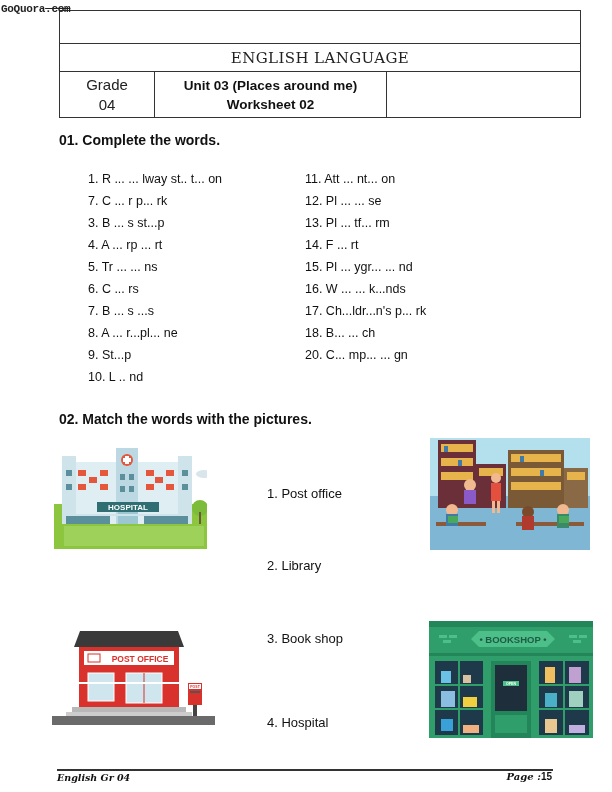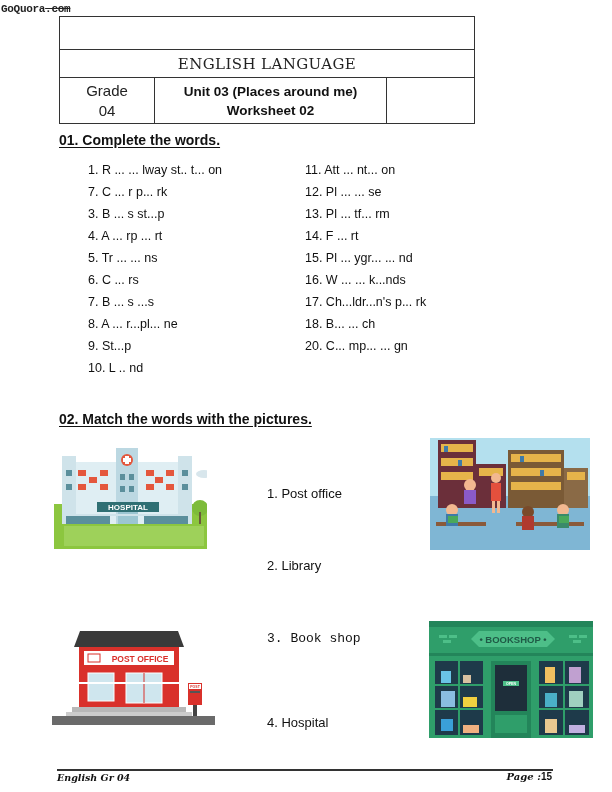--- a/index.html
+++ b/index.html
@@ -1,27 +1,27 @@
 <!DOCTYPE html>
 <html><head>
 <meta charset="utf-8">
 <style>
   html, body { margin: 0; padding: 0; background: #ffffff; }
   body { width: 612px; height: 792px; position: relative; overflow: hidden; font-family: "Liberation Sans", sans-serif; color: #111; }
   .watermark { position: absolute; left: 1px; top: 3px; font-family: "Liberation Mono", monospace; font-weight: bold; font-size: 11px; color: #222; letter-spacing: -0.3px; z-index: 3; }
   .watermark .strike { text-decoration: line-through; }
-  .header-table { position: absolute; left: 59px; top: 16px; width: 416px; height: 108px; border: 1px solid #333; box-sizing: border-box; }
+  .header-table { position: absolute; left: 59px; top: 10px; width: 522px; height: 108px; border: 1px solid #333; box-sizing: border-box; }
   .header-blank { height: 33px; border-bottom: 1px solid #333; box-sizing: border-box; }
   .header-subject { height: 28px; border-bottom: 1px solid #333; box-sizing: border-box; text-align: center; font-family: "DejaVu Serif", "Liberation Serif", serif; font-size: 15px; line-height: 28px; letter-spacing: 0.4px; color: #222; }
   .header-row { display: flex; height: 45px; }
   .cell-grade { width: 95px; border-right: 1px solid #333; box-sizing: border-box; text-align: center; font-size: 15px; line-height: 20px; padding-top: 3px; color: #222; }
   .cell-unit { width: 232px; border-right: 1px solid #333; box-sizing: border-box; text-align: center; font-weight: bold; font-size: 13.5px; line-height: 19px; padding-top: 4px; }
   .cell-empty { flex: 1; }
-  .section-title { position: absolute; left: 59px; font-weight: bold; font-size: 14px; text-decoration: underline; text-underline-offset: 2px; }
-  .word-list { position: absolute; font-size: 12.5px; line-height: 22px; color: #111; }
+  .section-title { position: absolute; left: 59px; font-weight: bold; font-size: 14px; text-underline-offset: 2px; }
+  .word-list { position: absolute; font-size: 12.5px; line-height: 22px; color: #111; margin-top: 9px; }
   .word-list div { white-space: nowrap; }
   .pic { position: absolute; overflow: hidden; }
   .match-list { position: absolute; left: 267px; font-size: 13px; }
   .match-list div { position: absolute; white-space: nowrap; }
   .footer-line { position: absolute; left: 57px; top: 769px; width: 496px; height: 0; border-top: 2px solid #333; }
   .footer-left { position: absolute; left: 57px; top: 772px; font-family: "DejaVu Serif", serif; font-style: italic; font-weight: bold; font-size: 9.5px; }
   .footer-right { position: absolute; right: 60px; top: 771px; font-size: 10px; }
   .footer-right .lbl { font-family: "DejaVu Serif", serif; font-style: italic; font-weight: bold; }
   .footer-right .num { font-weight: bold; font-family: "Liberation Sans", sans-serif; }
 </style>
@@ -230,21 +230,21 @@
     <rect x="66" y="44" width="32" height="46" fill="#1e2e3a"></rect>
     <rect x="74" y="60" width="16" height="5" fill="#4dbf88"></rect>
     <text x="82" y="64" text-anchor="middle" font-family="Liberation Sans, sans-serif" font-size="3.5" font-weight="bold" fill="#ffffff">OPEN</text>
     <rect x="66" y="94" width="32" height="18" fill="#2f9e6a"></rect>
   </svg>
 </div>
 
 <div class="match-list" style="top:0;">
   <div style="top:486px; left:0;">1. Post office</div>
   <div style="top:558px; left:0;">2. Library</div>
-  <div style="top:631px; left:0;font-family:Liberation Mono, monospace;">3. Book shop</div>
+  <div style="top:631px; left:0;">3. Book shop</div>
   <div style="top:703px; left:0;margin-top:12px;">4. Hospital</div>
 </div>
 
 <div class="footer-line"></div>
 <div class="footer-left">English Gr 04</div>
 <div class="footer-right">
   <span class="lbl">Page :</span><span class="num">15</span>
 </div>
 
 </body></html>

